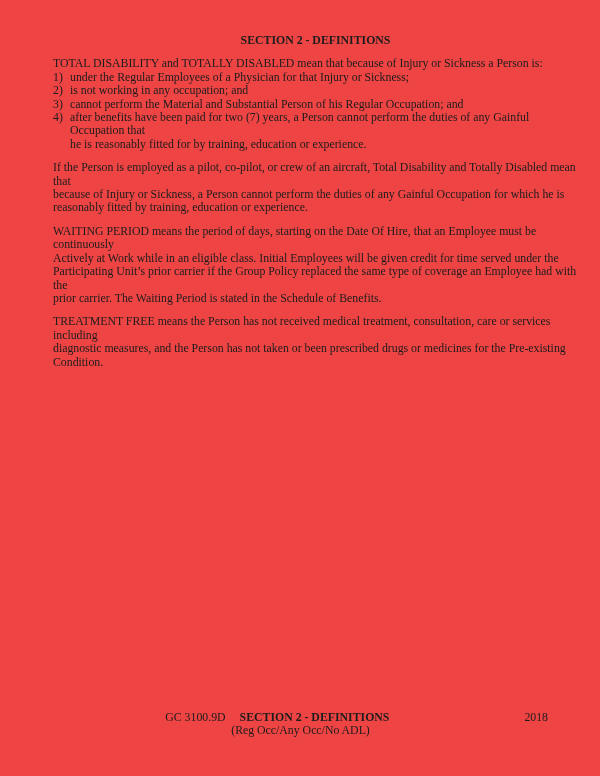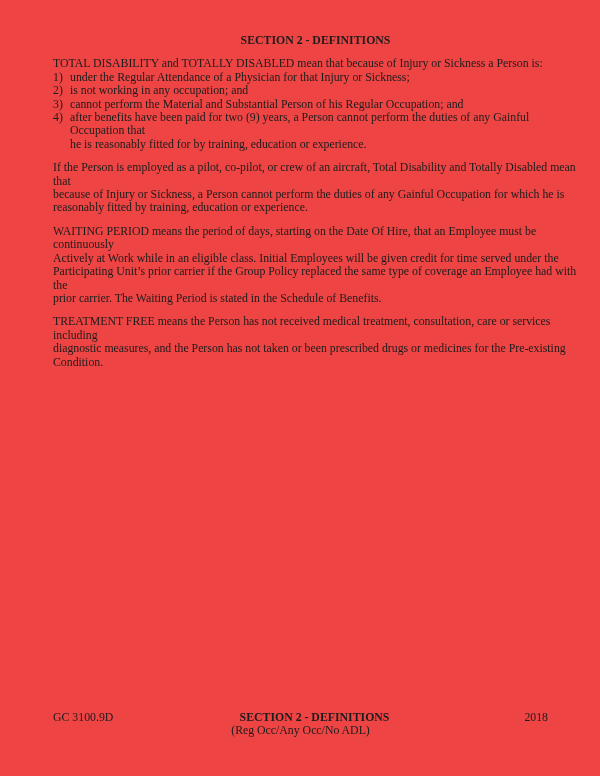--- a/index.html
+++ b/index.html
@@ -56,21 +56,21 @@
     left: 53px;
     width: 495px; 
     top: 711px;
   }
   .footer-row {
     display: grid;
     grid-template-columns: 1fr auto 1fr;
     align-items: baseline;
   }
   .footer-left {
-    text-align: left;
+    text-align: right;
     white-space: nowrap;
   }
   .footer-center {
     text-align: center;
     font-weight: bold;
     white-space: nowrap;
     position: relative;
     left: 14px; 
   }
   .footer-right {
@@ -89,33 +89,33 @@
 
   <div class="content">
 
     <h1 class="doc-title">SECTION 2 - DEFINITIONS</h1>
 
     <p class="para">TOTAL DISABILITY and TOTALLY DISABLED mean that because of Injury or Sickness a Person is:</p>
 
     <div class="def-list">
       <div class="def-item">
         <span class="def-item-num">1)</span>
-        <span class="def-item-text">under the Regular Attendance of a Physician for that Injury or Sickness;</span>
+        <span class="def-item-text">under the Regular Employees of a Physician for that Injury or Sickness;</span>
       </div>
       <div class="def-item">
         <span class="def-item-num">2)</span>
         <span class="def-item-text">is not working in any occupation; and</span>
       </div>
       <div class="def-item">
         <span class="def-item-num">3)</span>
         <span class="def-item-text">cannot perform the Material and Substantial Person of his Regular Occupation; and</span>
       </div>
       <div class="def-item">
         <span class="def-item-num">4)</span>
-        <span class="def-item-text">after benefits have been paid for two (9) years, a Person cannot perform the duties of any Gainful Occupation that
+        <span class="def-item-text">after benefits have been paid for two (7) years, a Person cannot perform the duties of any Gainful Occupation that
 he is reasonably fitted for by training, education or experience.</span>
       </div>
     </div>
 
     <p class="para">If the Person is employed as a pilot, co-pilot, or crew of an aircraft, Total Disability and Totally Disabled mean that
 because of Injury or Sickness, a Person cannot perform the duties of any Gainful Occupation for which he is
 reasonably fitted by training, education or experience.</p>
 
 
     <p class="para">WAITING PERIOD means the period of days, starting on the Date Of Hire, that an Employee must be continuously

